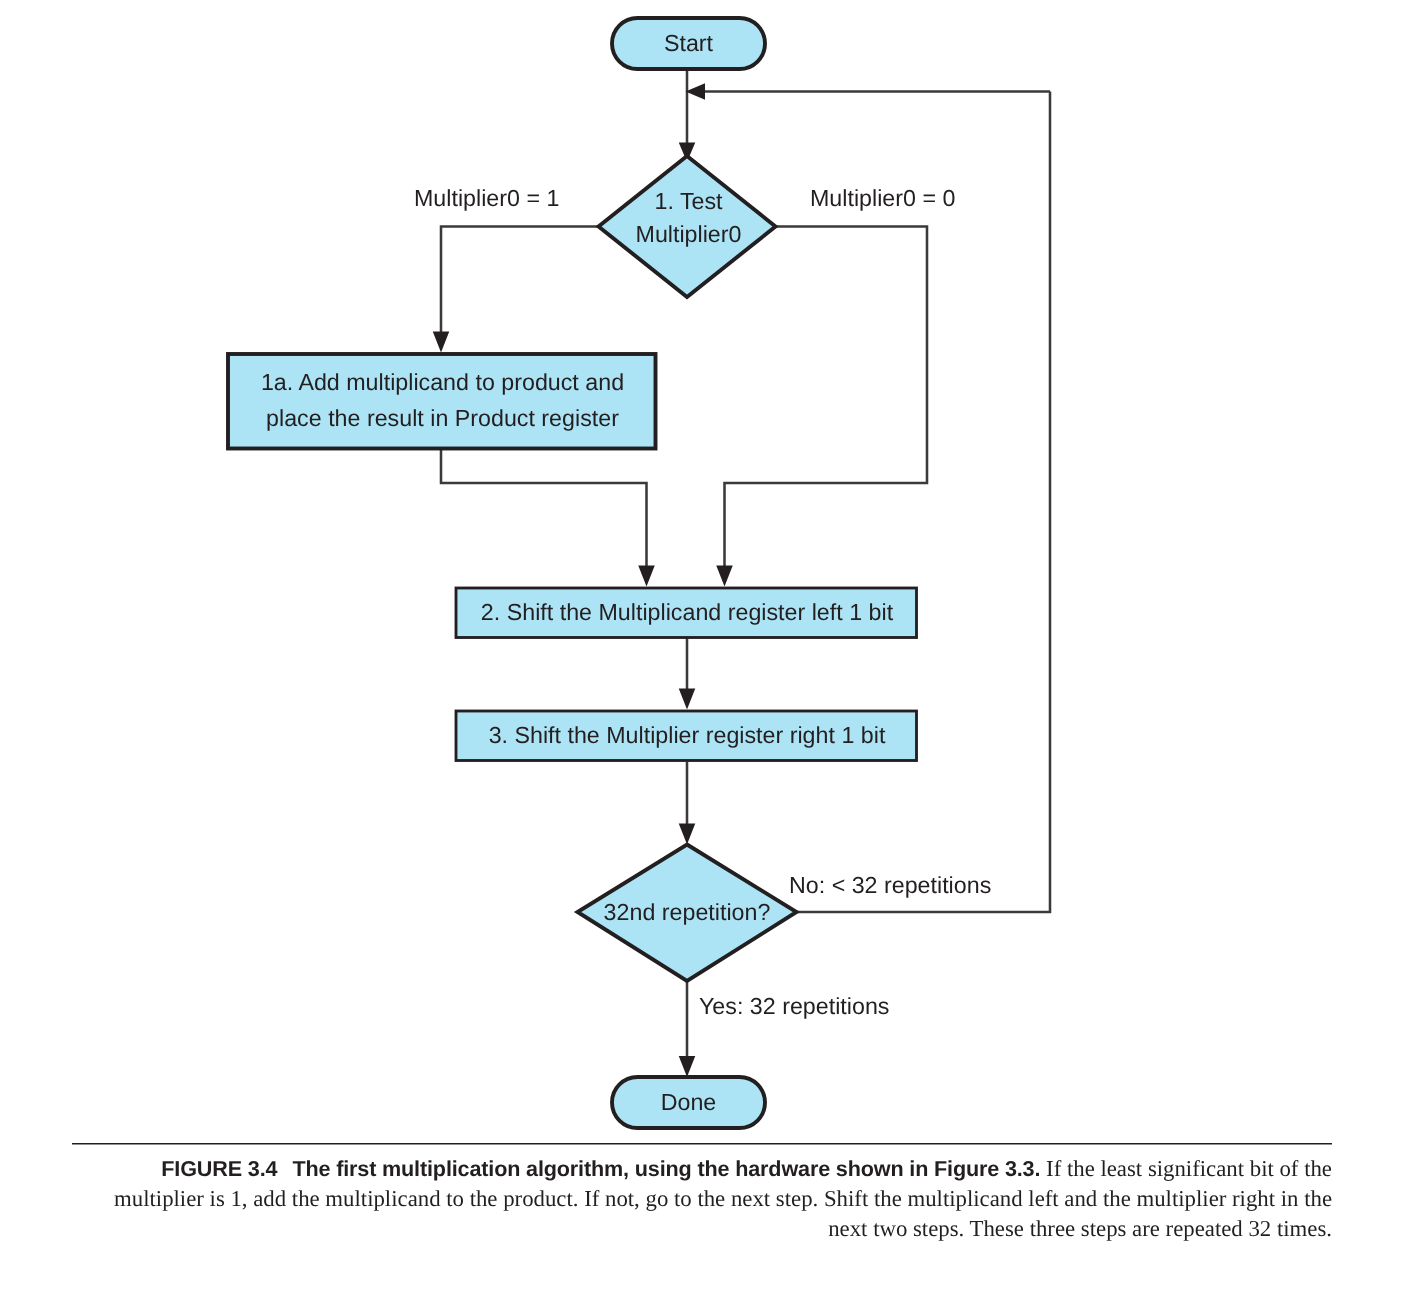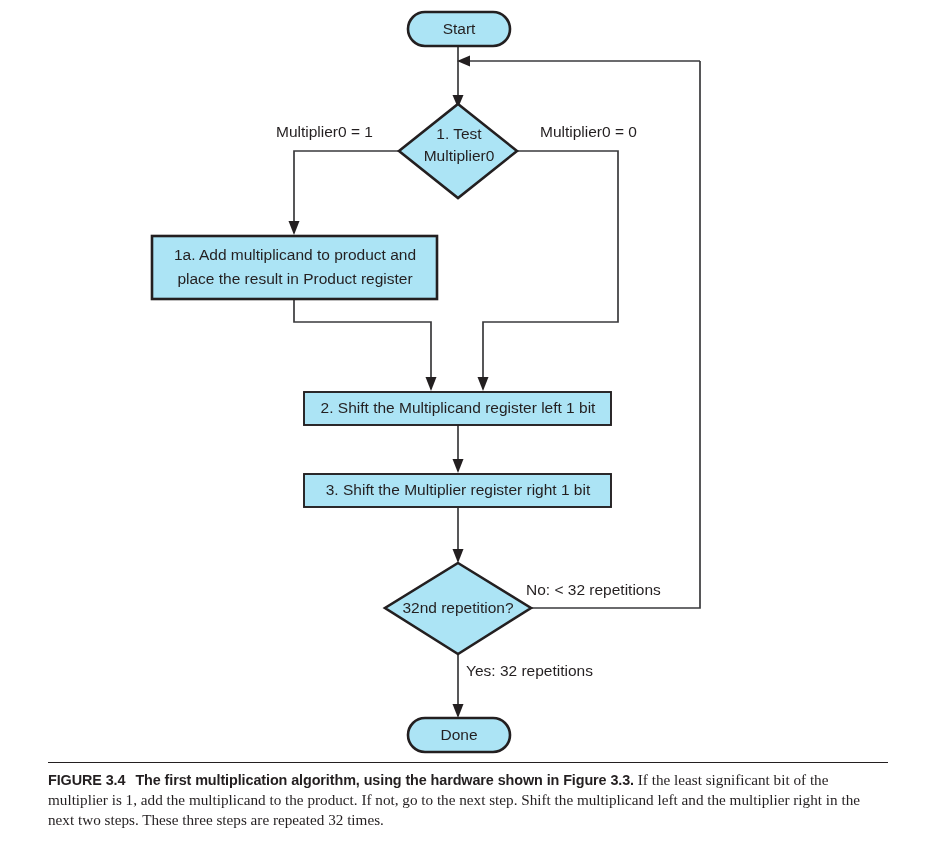--- a/index.html
+++ b/index.html
@@ -60,21 +60,21 @@
   .caption-rule {
     border-top: 1.4px solid #231f20;
     width: 840px;
     margin: 0 0 7px 0;
   }
   .caption-text {
     font-family: "Liberation Serif", serif;
     font-size: 15.2px;
     line-height: 1.30;
     color: #231f20;
-    text-align: left;
+    text-align: right;
   }
   .caption-lead {
     font-family: "Liberation Sans", sans-serif;
     font-weight: bold;
     font-size: 14.4px;
     letter-spacing: -0.1px;
   }
   .caption-lead-sep { display: inline-block; width: 10px; }
 </style>
 </head>

